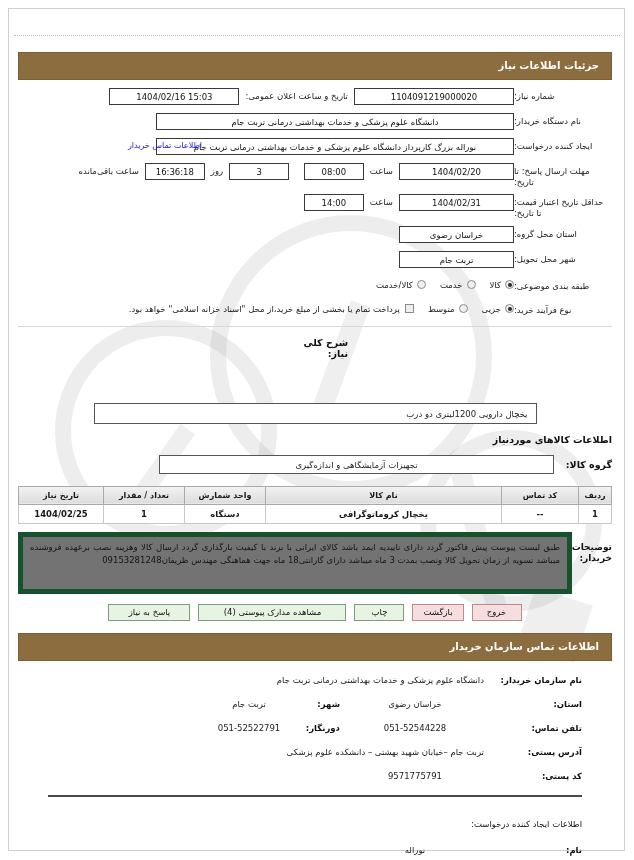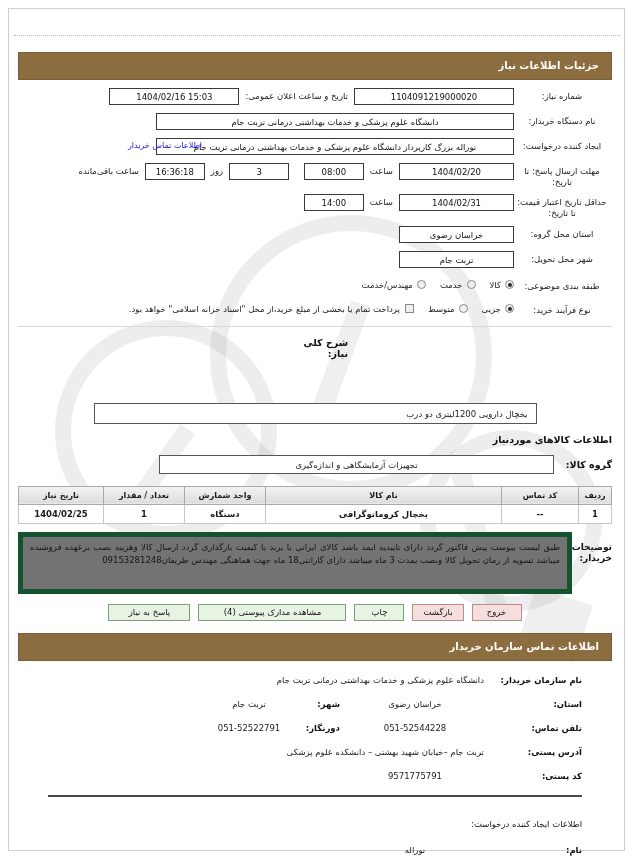--- a/index.html
+++ b/index.html
@@ -93,21 +93,21 @@
   .row {
     display: flex;
     align-items: flex-start;
     justify-content: flex-start;
     margin-bottom: 7px;
     min-height: 18px;
   }
   .lbl {
     width: 96px;
     flex: 0 0 96px;
-    text-align: center;
+    text-align: left;
     font-size: 8.5px;
     color: #1a1a1a;
     padding-top: 3px;
     line-height: 1.25;
   }
   .fld {
     border: 1px solid #3a3a3a;
     background: #ffffff;
     height: 17px;
     line-height: 17px;
@@ -467,21 +467,21 @@
       <div class="opt">
         <span class="radio on"></span>
         <span>کالا</span>
       </div>
       <div class="opt">
         <span class="radio"></span>
         <span>خدمت</span>
       </div>
       <div class="opt">
         <span class="radio"></span>
-        <span>مهندس/خدمت</span>
+        <span>کالا/خدمت</span>
       </div>
     </div>
 
     <div class="row optrow">
       <div class="lbl">نوع فرآیند خرید:</div>
       <div class="opt">
         <span class="radio on"></span>
         <span>جزیی</span>
       </div>
       <div class="opt">

